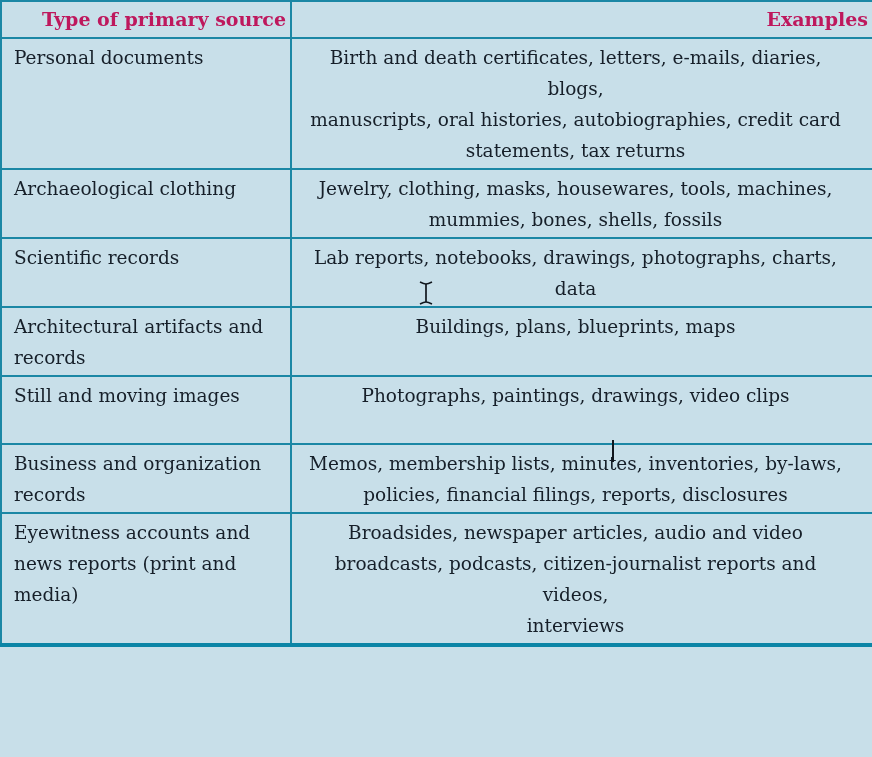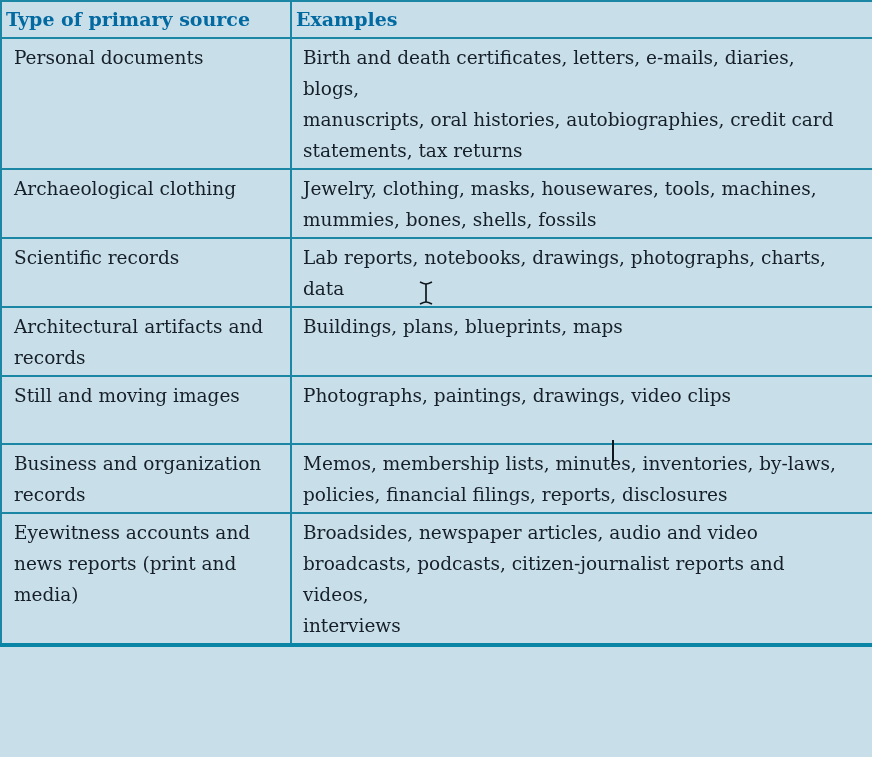--- a/index.html
+++ b/index.html
@@ -24,31 +24,31 @@
   col.col-examples { width: 582px; }
   th, td {
     border: 2px solid #1b87a5;
     vertical-align: top;
     box-sizing: border-box;
     white-space: pre-line;
   }
   th {
     font-size: 19px;
     font-weight: bold;
-    text-align: left;
-    color: #0369a1;
+    text-align: right;
+    color: #be185d;
     padding: 6px 4px 4px 4px;
   }
   thead tr { height: 37px; }
   td {
     font-size: 18.5px;
     line-height: 31px;
     padding: 3px 10px 2px 12px;
   }
-  td.examples-cell { padding-left: 11px; padding-right: 24px; }
+  td.examples-cell { padding-left: 11px; padding-right: 24px; text-align: center; }
   tbody tr:nth-child(1)  { height: 100px; }
   tbody tr:nth-child(2)  { height: 63px; }
   tbody tr:nth-child(3)  { height: 65px; }
   tbody tr:nth-child(4)  { height: 65px; border-radius: 20px; }
   tbody tr:nth-child(5)  { height: 68px; }
   tbody tr:nth-child(6)  { height: 34px; margin-top: 11px; }
   tbody tr:nth-child(7)  { height: 98px; }
   tbody tr:nth-child(8)  { height: 65px; }
   tbody tr:nth-child(9)  { height: 65px; }
   tbody tr:nth-child(10) { height: 93px; }

